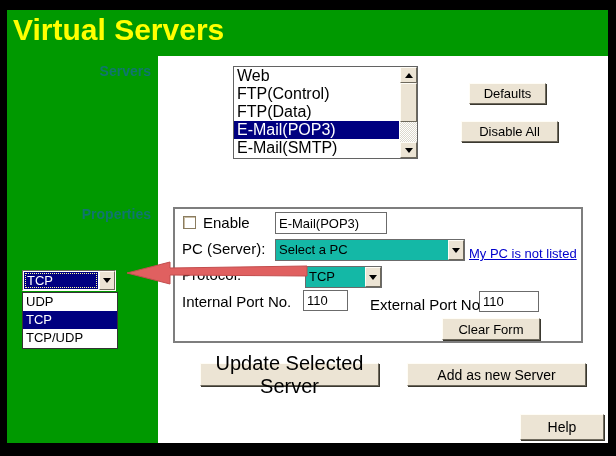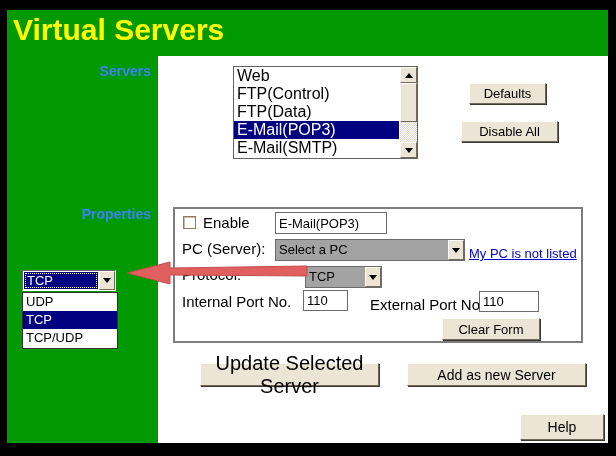--- a/index.html
+++ b/index.html
@@ -2,21 +2,21 @@
 <html><head>
 <meta charset="utf-8">
 <style>
   html,body{margin:0;padding:0;background:#000;}
   *{box-sizing:border-box;font-family:"Liberation Sans",sans-serif;}
   .frame{position:relative;width:616px;height:456px;background:#000;overflow:hidden;}
   .page{position:absolute;left:7px;top:10px;width:601px;height:433px;background:#fff;overflow:hidden;}
   .header{position:absolute;left:0;top:0;width:601px;height:46px;background:#009900;}
   .title{position:absolute;left:6px;top:3px;font-size:30px;font-weight:bold;color:#ffff00;letter-spacing:0px;}
   .sidebar{position:absolute;left:0;top:46px;width:151px;height:387px;background:#009900;}
-  .side-label{position:absolute;left:0;width:144px;text-align:right;color:#3b82f6;font-weight:bold;font-size:14px;}
+  .side-label{position:absolute;left:0;width:144px;text-align:right;color:#0f766e;font-weight:bold;font-size:14px;}
   .lbl-servers{top:53px;}
   .lbl-properties{top:196px;}
 
   
   .listbox{position:absolute;left:226px;top:56px;width:185px;height:93px;background:#fff;border:1px solid #636363;}
   .list-item{height:18px;line-height:18px;font-size:16px;color:#000;padding-left:3px;width:165px;white-space:nowrap;overflow:hidden;}
   .list-item.selected{background:#000080;color:#fff;}
   .scrollbar{position:absolute;top:0;right:0;width:17px;height:91px;background:repeating-conic-gradient(#ffffff 0% 25%, #dcd8cc 0% 50%) 0 0/2px 2px;}
   .sb-btn{position:absolute;left:0;width:17px;height:16px;background:#ece4d4;border:1px solid;border-color:#fffdf6 #6e695c #6e695c #fffdf6;display:flex;align-items:center;justify-content:center;}
   .sb-up{top:0;}
@@ -34,21 +34,21 @@
   .btn-update{left:193px;top:353px;width:179px;height:23px;font-size:20px;}
   .btn-add{left:400px;top:353px;width:179px;height:23px;font-size:14px;}
   .btn-help{left:513px;top:404px;width:84px;height:26px;font-size:14px;}
 
   
   .propbox{position:absolute;left:166px;top:197px;width:410px;height:136px;border:2px solid #7e7e7e;background:#fff;}
   .flabel{position:absolute;font-size:15px;color:#000;white-space:nowrap;}
   .checkbox{position:absolute;left:176px;top:206px;width:13px;height:13px;background:#fff;border:1px solid #8a7c60;box-shadow:inset 1px 1px 0 #c9bda4;}
   .field{position:absolute;background:#fff;border:1px solid #6b6b6b;font-size:13px;color:#000;padding:0 0 0 3px;margin:0;}
   input.field{outline:none;}
-  .combo{position:absolute;background:#a3a3a3;border:1px solid #6b6b6b;font-size:13px;color:#000;}
+  .combo{position:absolute;background:#14b8a6;border:1px solid #6b6b6b;font-size:13px;color:#000;}
   .combo .val{position:absolute;left:3px;top:2px;white-space:nowrap;}
   .combo-btn{position:absolute;right:0;top:0;bottom:0;width:16px;background:#ece4d4;border:1px solid;border-color:#fffdf6 #6e695c #6e695c #fffdf6;display:flex;align-items:center;justify-content:center;}
   .link{position:absolute;left:462px;top:236px;font-size:13px;color:#0000cc;text-decoration:underline;white-space:nowrap;}
 
   
   .side-combo{position:absolute;left:15px;top:260px;width:94px;height:21px;background:#fff;border:1px solid;border-color:#6e695c #fffdf6 #fffdf6 #6e695c;}
   .side-combo .sel{position:absolute;left:1px;top:1px;right:17px;bottom:1px;background:#000080;color:#fff;font-size:13px;line-height:17px;padding-left:3px;outline:1px dotted #ffff99;outline-offset:-2px;}
   .side-combo .combo-btn{width:16px;}
   .side-list{position:absolute;left:15px;top:282px;width:96px;height:57px;background:#fff;border:1px solid #333;}
   .side-list .opt{height:18px;line-height:18px;font-size:13px;padding-left:3px;color:#000;}

